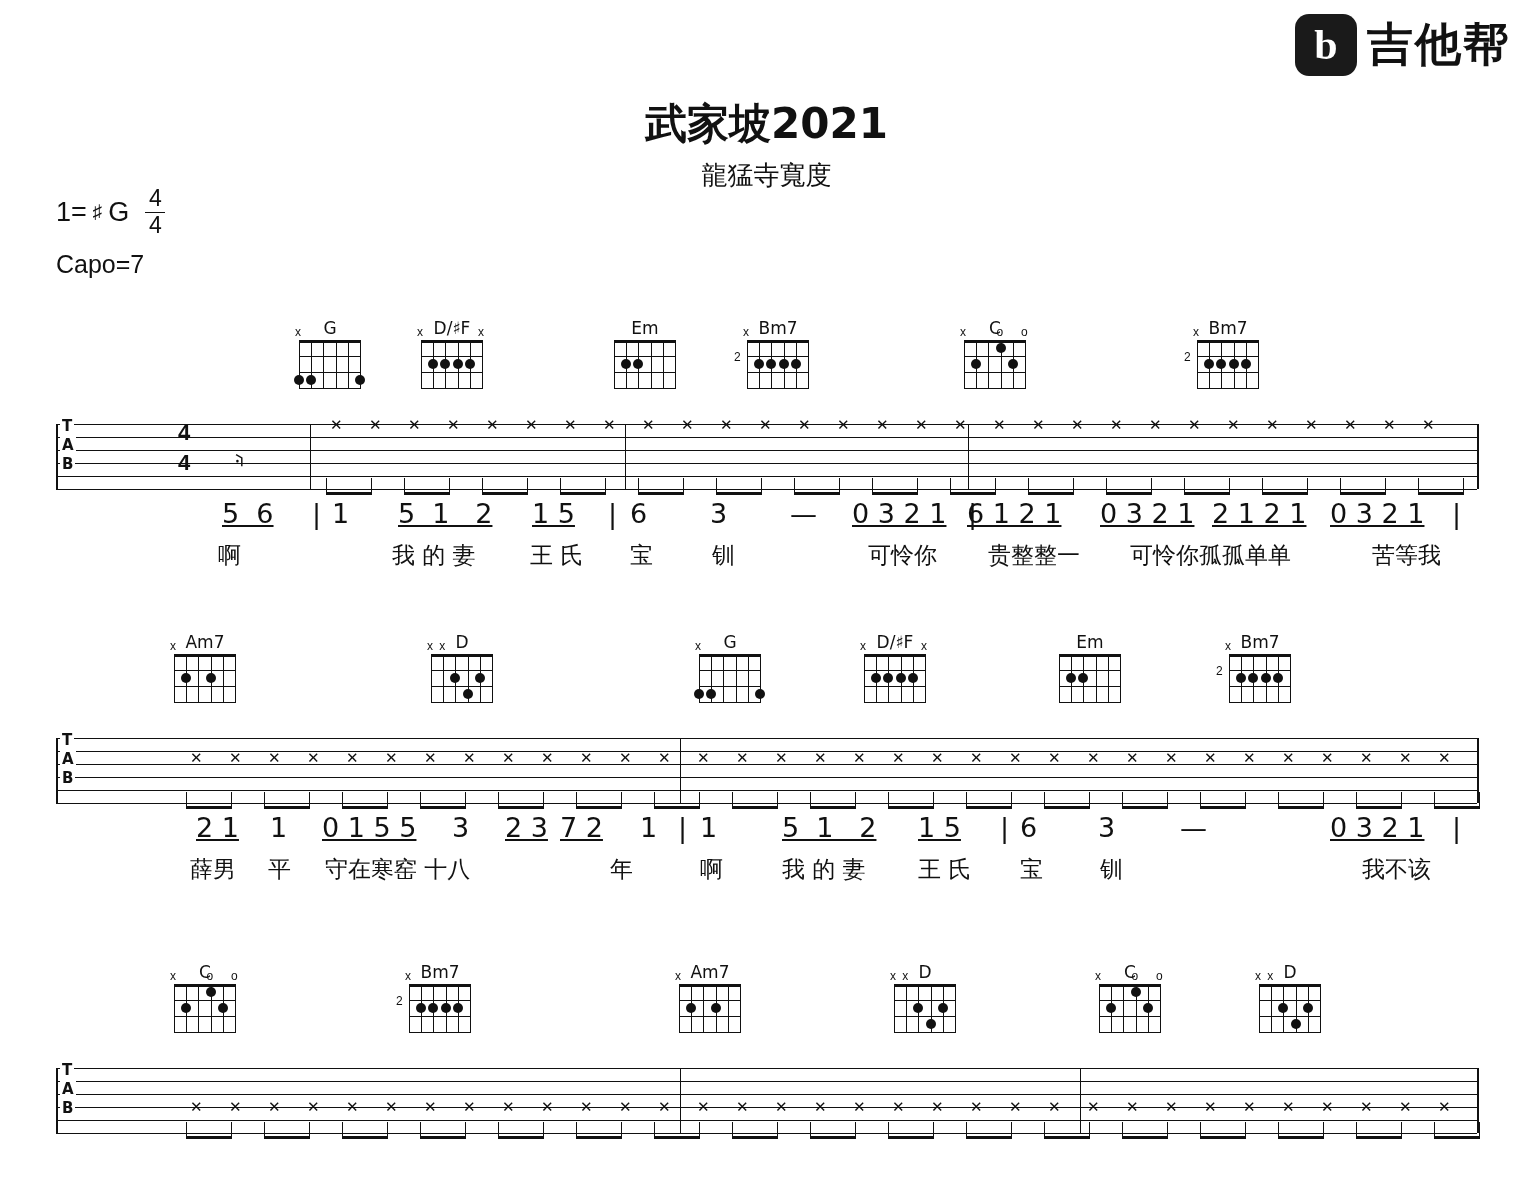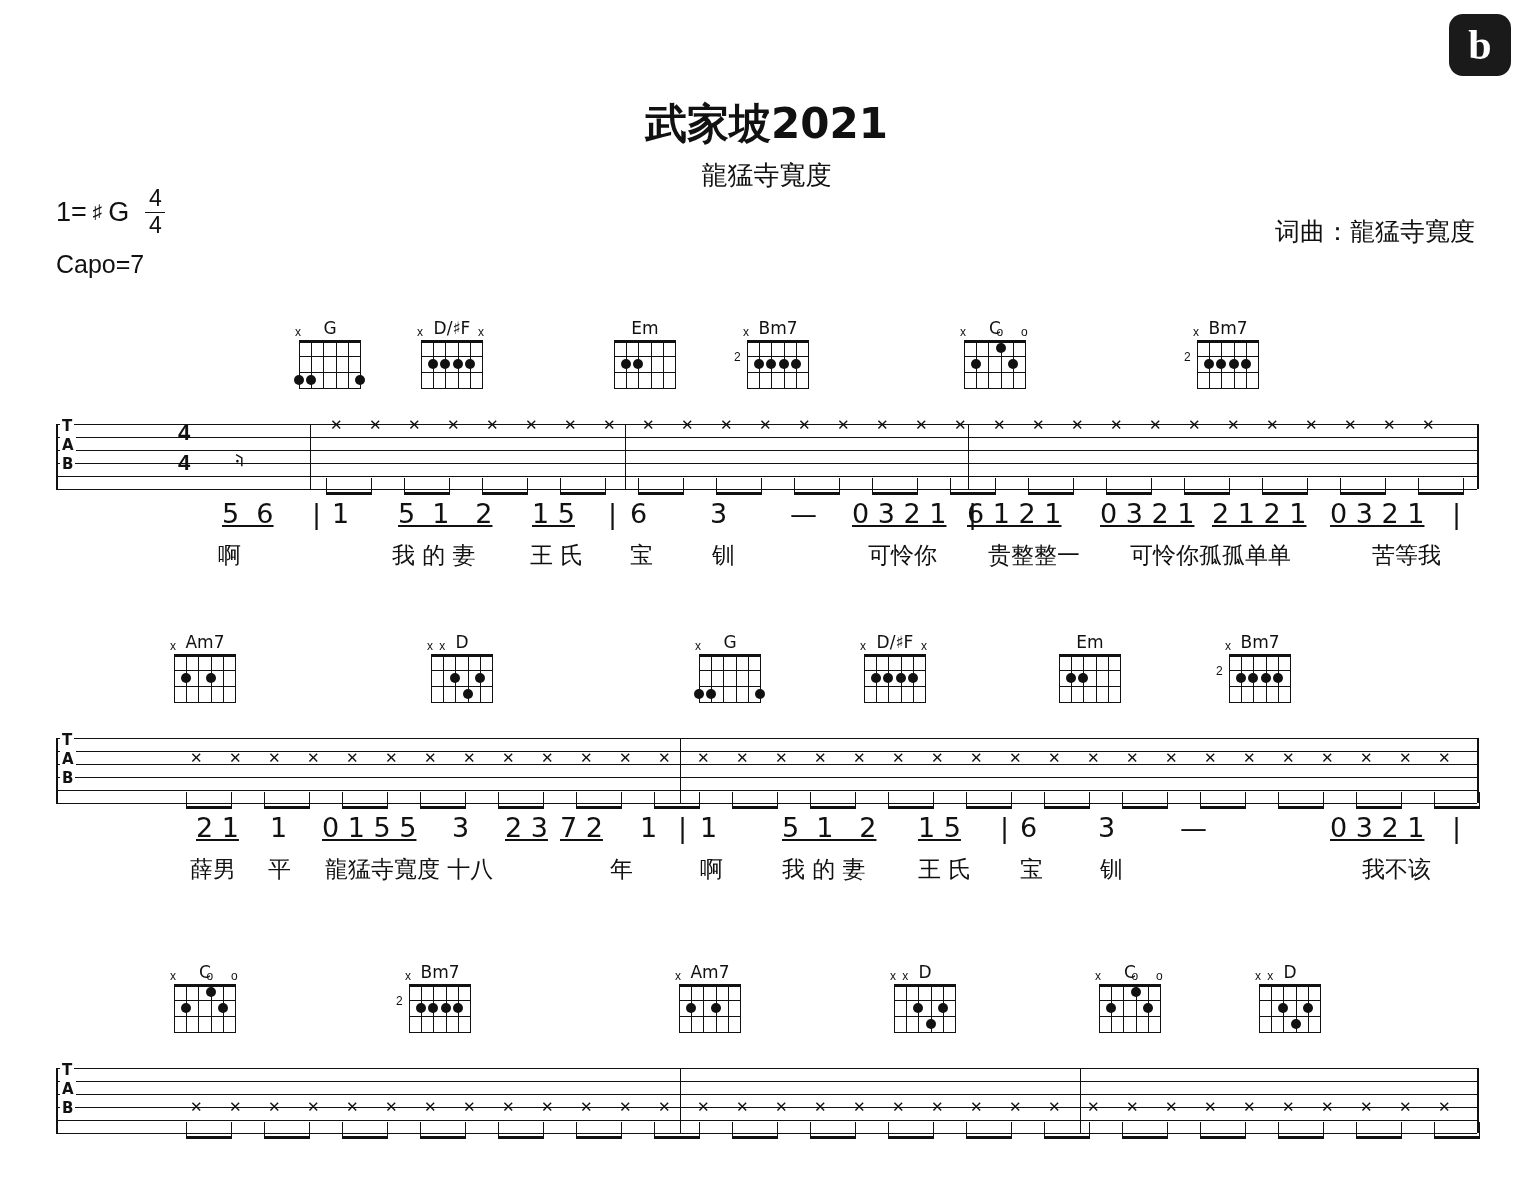--- a/index.html
+++ b/index.html
@@ -64,39 +64,39 @@
   .note{position:absolute;font-size:27px;font-family:"DejaVu Sans",sans-serif;white-space:pre;}
   .note.u{text-decoration:underline;}
   .lyrics{position:relative;height:38px;}
   .ly{position:absolute;font-size:23px;font-family:"DejaVu Sans",sans-serif;white-space:pre;}
 </style>
 </head>
 <body>
 
 <div class="logo">
   <div class="logo-mark">b</div>
+  <div class="logo-text">吉他帮</div>
 </div>
 
 <div class="title">武家坡2021</div>
 <div class="subtitle">龍猛寺寬度</div>
 
 <div class="keysig">
   <span>1=</span>
     <span class="sharp">♯</span>
     <span>G</span>
   <span class="meter">
     <span>4</span>
     <span style="display:block;width:20px;height:1px;background:#111;margin:2px 0;"></span>
     <span>4</span>
   </span>
 </div>
 <div class="capo">Capo=7</div>
 
 <div class="credits">
-  <div>词曲：龍猛寺寬度</div>
 </div>
 
 <div class="system sys1">
   <div class="chords" id="ch1">
       <div class="chord" style="left: 292px;">
         <div class="nm">G</div>
         <div class="grid">
           <div class="h top"></div>
           <div class="h" style="top: 16px;"></div>
           <div class="h" style="top: 32px;"></div>
@@ -507,21 +507,21 @@
       <div class="note" style="left: 1000px;">|</div>
       <div class="note" style="left: 1020px;">6</div>
       <div class="note" style="left: 1098px;">3</div>
       <div class="note" style="left: 1180px;">—</div>
       <div class="note u" style="left: 1330px;">0 3 2 1</div>
       <div class="note" style="left: 1452px;">|</div>
     </div>
   <div class="lyrics" id="ly2">
       <div class="ly" style="left: 190px;">薛男</div>
       <div class="ly" style="left: 268px;">平</div>
-      <div class="ly" style="left: 325px;">龍猛寺寬度 十八</div>
+      <div class="ly" style="left: 325px;">守在寒窑 十八</div>
       <div class="ly" style="left: 610px;">年</div>
       <div class="ly" style="left: 700px;">啊</div>
       <div class="ly" style="left: 782px;">我 的 妻</div>
       <div class="ly" style="left: 918px;">王 氏</div>
       <div class="ly" style="left: 1020px;">宝</div>
       <div class="ly" style="left: 1100px;">钏</div>
       <div class="ly" style="left: 1362px;">我不该</div>
     </div>
 </div>
 

